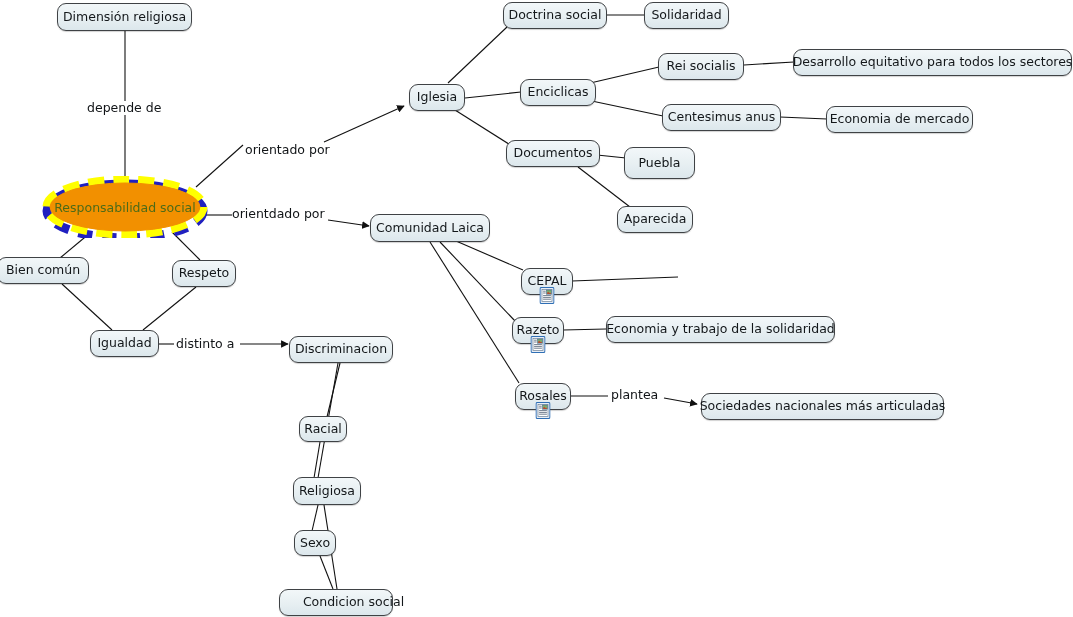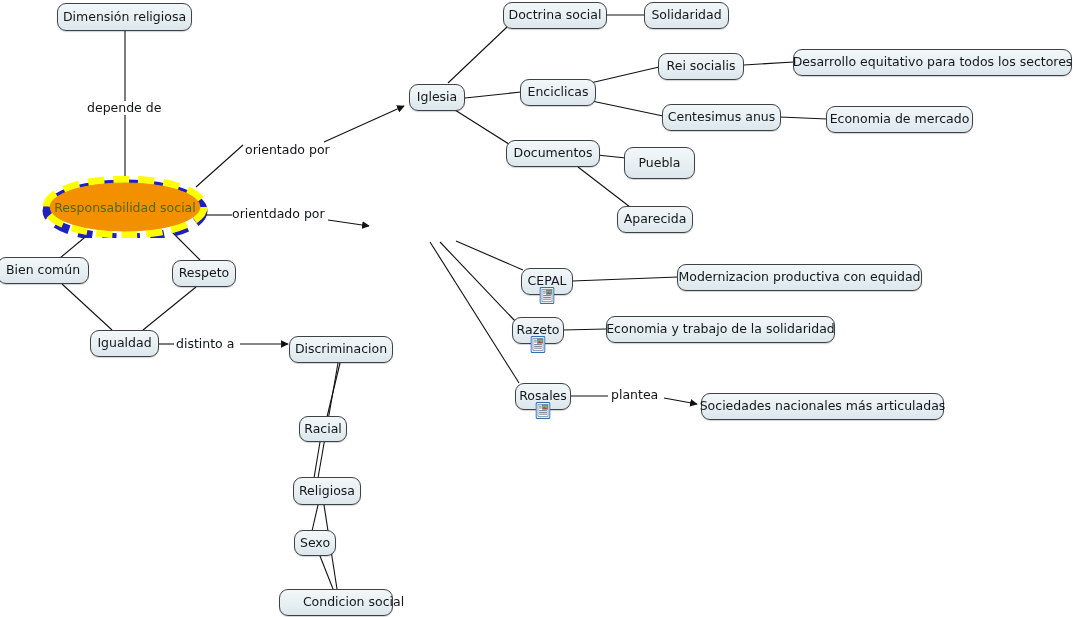--- a/index.html
+++ b/index.html
@@ -226,43 +226,43 @@
   </div>
 
   <div class="node" style="left:624px; top:147px; width:71px; height:32px;text-align:right;">
     <span class="node-label">Puebla</span>
   </div>
 
   <div class="node" style="left:617px; top:206px; width:76px; height:27px;">
     <span class="node-label">Aparecida</span>
   </div>
 
+  <div class="node" style="left:370px; top:214px; width:120px; height:28px;">
+    <span class="node-label">Comunidad Laica</span>
+  </div>
 
   <div class="node" style="left:521px; top:268px; width:52px; height:27px;">
     <span class="node-label">CEPAL</span>
     <span class="res-icon">
       <svg width="15" height="17" viewBox="0 0 15 17">
         <rect x="0.5" y="0.5" width="14" height="16" rx="1.5" fill="#e8eef6" stroke="#2f6fb5" stroke-width="1.2"></rect>
         <rect x="2.5" y="2.5" width="10" height="12" fill="#ffffff" stroke="#6a7f96" stroke-width="0.7"></rect>
         <rect x="7" y="3" width="5" height="4.2" fill="#7fae6a" stroke="#2f5a8a" stroke-width="0.5"></rect>
         <path d="M7.3 6.8 L8.6 4.6 L9.7 6.3 L10.5 5.4 L11.7 6.9 Z" fill="#c0392b"></path>
         <g stroke="#33455c" stroke-width="0.7">
           <line x1="3.6" y1="4.2" x2="6.2" y2="4.2"></line>
           <line x1="3.6" y1="6.0" x2="6.2" y2="6.0"></line>
           <line x1="3.6" y1="8.6" x2="11.4" y2="8.6"></line>
           <line x1="3.6" y1="10.4" x2="11.4" y2="10.4"></line>
           <line x1="3.6" y1="12.2" x2="11.4" y2="12.2"></line>
         </g>
       </svg>
     </span>
   </div>
 
-  <div class="node" style="left:677px; top:264px; width:245px; height:27px;">
-    <span class="node-label">Modernizacion productiva con equidad</span>
-  </div>
 
   <div class="node" style="left:512px; top:317px; width:52px; height:27px;">
     <span class="node-label">Razeto</span>
     <span class="res-icon">
       <svg width="15" height="17" viewBox="0 0 15 17">
         <rect x="0.5" y="0.5" width="14" height="16" rx="1.5" fill="#e8eef6" stroke="#2f6fb5" stroke-width="1.2"></rect>
         <rect x="2.5" y="2.5" width="10" height="12" fill="#ffffff" stroke="#6a7f96" stroke-width="0.7"></rect>
         <rect x="7" y="3" width="5" height="4.2" fill="#7fae6a" stroke="#2f5a8a" stroke-width="0.5"></rect>
         <path d="M7.3 6.8 L8.6 4.6 L9.7 6.3 L10.5 5.4 L11.7 6.9 Z" fill="#c0392b"></path>
         <g stroke="#33455c" stroke-width="0.7">

